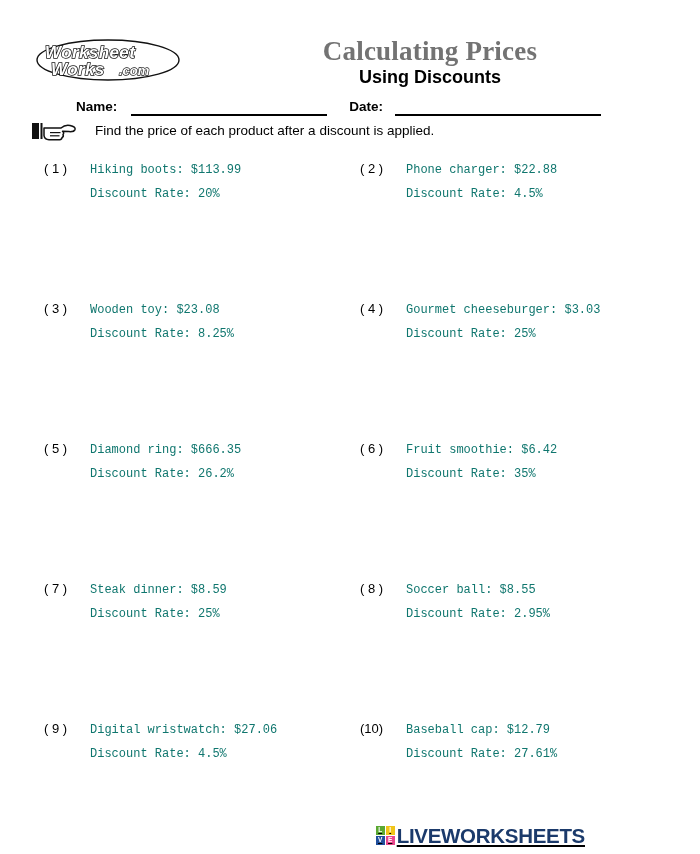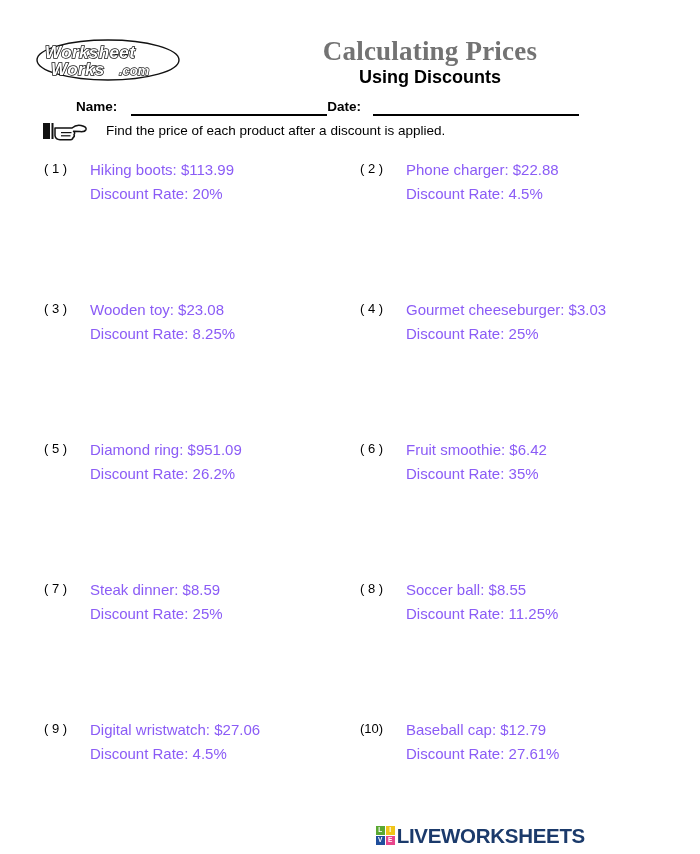--- a/index.html
+++ b/index.html
@@ -78,32 +78,32 @@
     font-weight: bold;
     line-height: 14px;
     padding-bottom: 2px;
   }
   .nd-rule {
     border-bottom: 2px solid #000;
     height: 1px;
   }
   .nd-rule.name { width: 196px; margin-left: 14px; }
   .nd-rule.date { width: 206px; margin-left: 12px; }
-  .nd-label.date { }
+  .nd-label.date { margin-left: 22px; }
 
   
   .instruction {
     position: absolute;
     left: 0;
     top: 118px;
     width: 700px;
     height: 26px;
     display: flex;
     align-items: center;
-    padding-left: 42px;
+    padding-left: 31px;
     box-sizing: border-box;
   }
   .hand-icon {
     width: 48px;
     height: 22px;
     flex: 0 0 auto;
   }
   .instruction-text {
     font-size: 13.5px;
     line-height: 16px;
@@ -132,33 +132,35 @@
 
   .pnum {
     font-size: 13px;
     line-height: 21px;
     width: 46px;
     flex: 0 0 auto;
     color: #000;
     white-space: pre;
   }
   .pbody {
-    font-size: 15px;
+    font-size: 12px;
     line-height: 24px;
-    color: #8b5cf6;
+    color: #0f766e;
+    font-family: Liberation Mono, monospace;
   }
   .pline { white-space: nowrap; }
 
   
   .lw-footer {
     position: absolute;
     right: 14px;
     bottom: 8px;
     display: flex;
     align-items: center;
+    text-decoration: underline;
   }
   .lw-mark {
     width: 19px;
     height: 19px;
     display: grid;
     grid-template-columns: 1fr 1fr;
     grid-template-rows: 1fr 1fr;
     gap: 1px;
     margin-right: 2px;
   }
@@ -256,21 +258,21 @@
           <span class="pline">Gourmet cheeseburger: $3.03</span><br>
           <span class="pline">Discount Rate: 25%</span>
         </span>
       </div>
     </div>
 
     <div class="prow">
       <div class="pcell left">
         <span class="pnum">( 5 )</span>
         <span class="pbody">
-          <span class="pline">Diamond ring: $951.09</span><br>
+          <span class="pline">Diamond ring: $666.35</span><br>
           <span class="pline">Discount Rate: 26.2%</span>
         </span>
       </div>
       <div class="pcell right">
         <span class="pnum">( 6 )</span>
         <span class="pbody">
           <span class="pline">Fruit smoothie: $6.42</span><br>
           <span class="pline">Discount Rate: 35%</span>
         </span>
       </div>
@@ -281,21 +283,21 @@
         <span class="pnum">( 7 )</span>
         <span class="pbody">
           <span class="pline">Steak dinner: $8.59</span><br>
           <span class="pline">Discount Rate: 25%</span>
         </span>
       </div>
       <div class="pcell right">
         <span class="pnum">( 8 )</span>
         <span class="pbody">
           <span class="pline">Soccer ball: $8.55</span><br>
-          <span class="pline">Discount Rate: 11.25%</span>
+          <span class="pline">Discount Rate: 2.95%</span>
         </span>
       </div>
     </div>
 
     <div class="prow">
       <div class="pcell left">
         <span class="pnum">( 9 )</span>
         <span class="pbody">
           <span class="pline">Digital wristwatch: $27.06</span><br>
           <span class="pline">Discount Rate: 4.5%</span>

